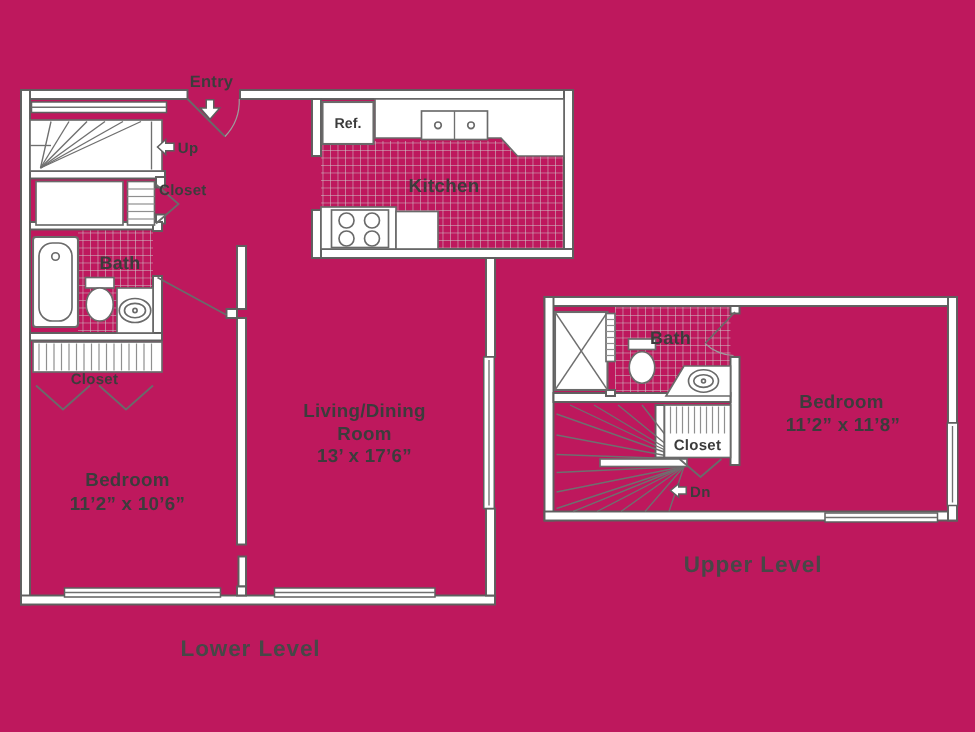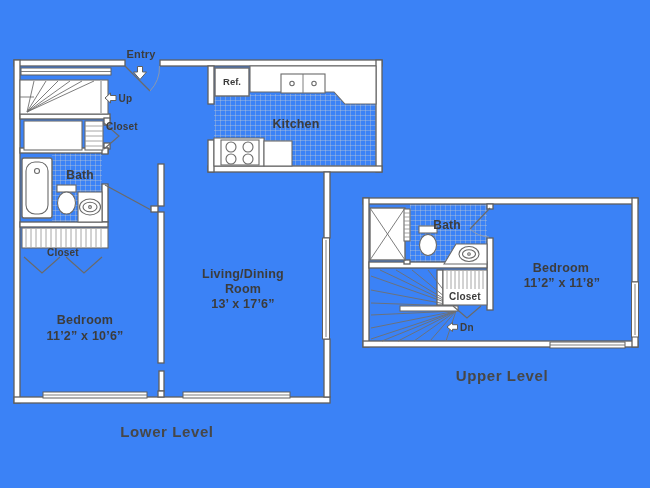--- a/index.html
+++ b/index.html
@@ -1,16 +1,16 @@
 <!DOCTYPE html>
 <html><head>
 <meta charset="utf-8">
 <style>
   html,body{margin:0;padding:0;background:#ffffff;}
-  .page{width:650px;height:488px;position:relative;background:#3b82f6;overflow:hidden;}
+  .page{width:650px;height:488px;position:relative;background:#be185d;overflow:hidden;}
   svg{display:block;}
   text{font-family:"Liberation Sans","DejaVu Sans",sans-serif;font-weight:700;fill:#3c3c3c;}
   .fs9{font-size:9.5px;}
   .fs10{font-size:10px;letter-spacing:.2px;}
   .fs11{font-size:11px;letter-spacing:.2px;}
   .fs12{font-size:12px;letter-spacing:.2px;}
   .fs13{font-size:12.5px;letter-spacing:.2px;}
   .fs15{font-size:15px;letter-spacing:.6px;fill:#474747;}
   .wall{fill:#ffffff;stroke:#5f5f5f;stroke-width:1.3;}
   .win{fill:#ffffff;stroke:#5f5f5f;stroke-width:1;}

